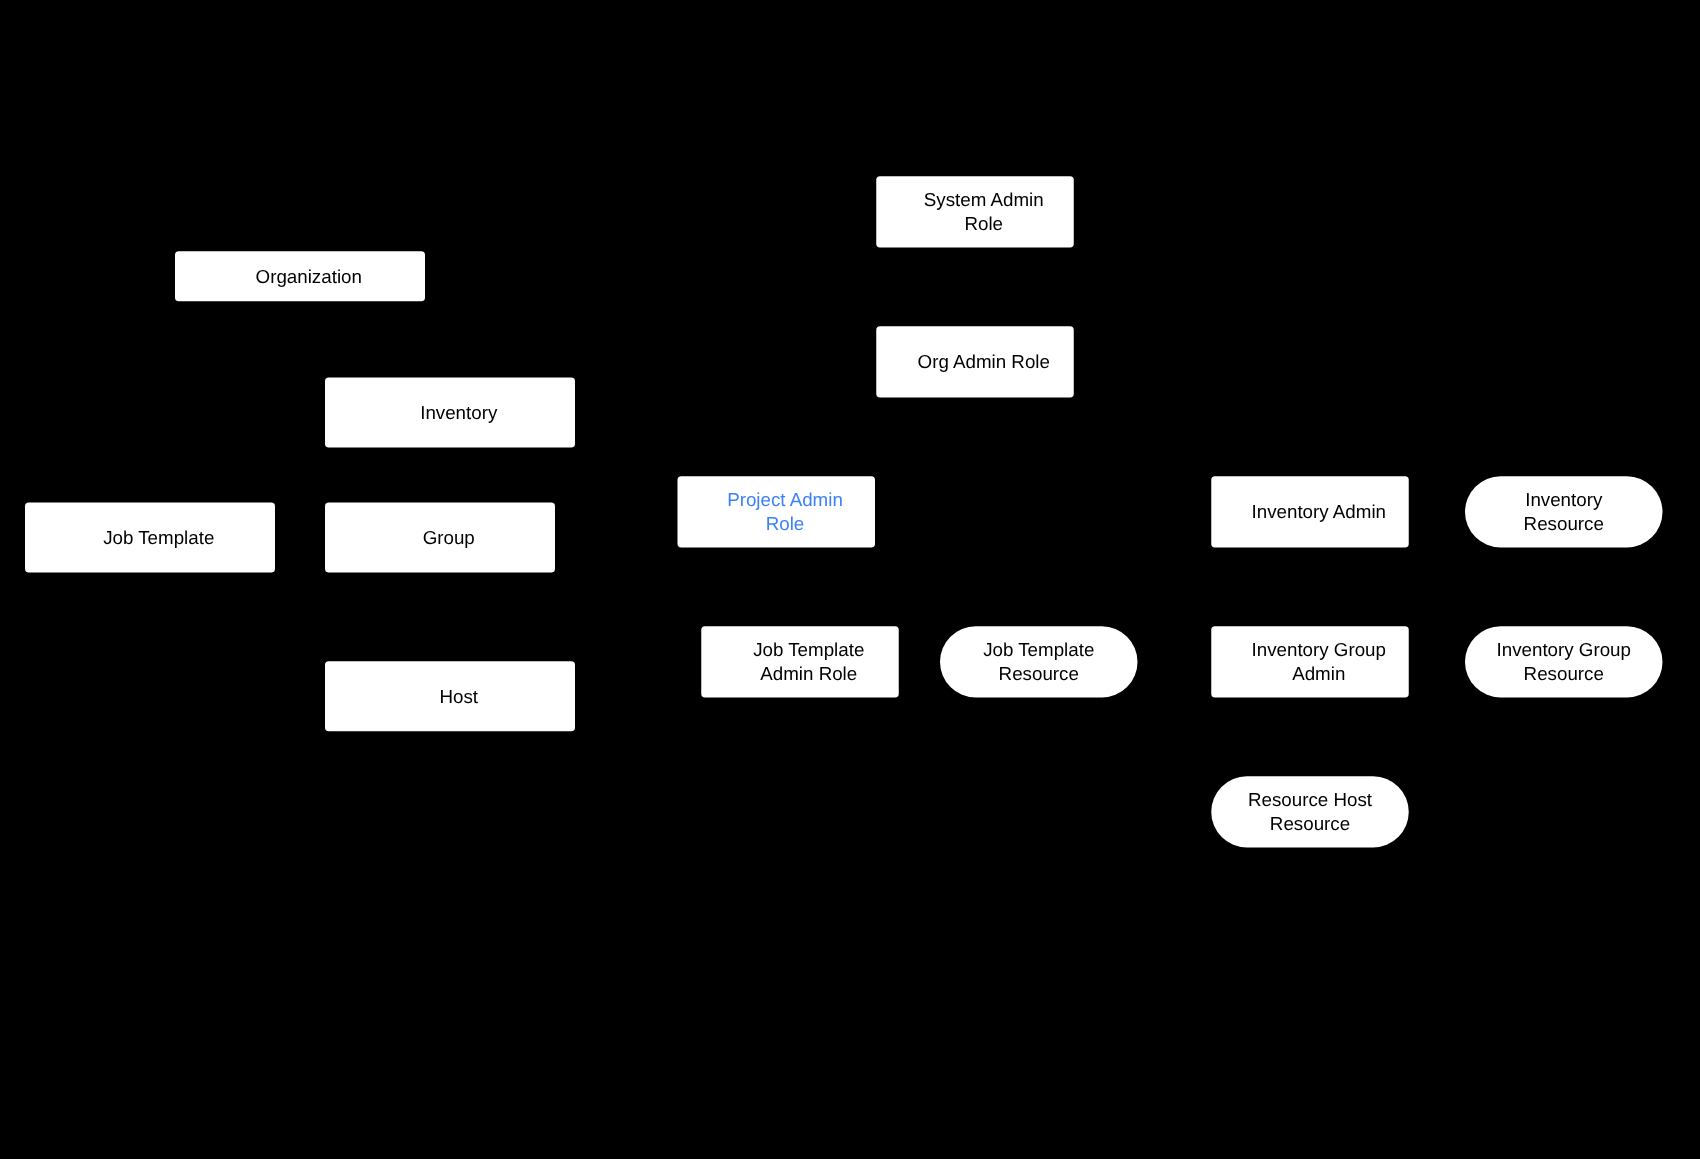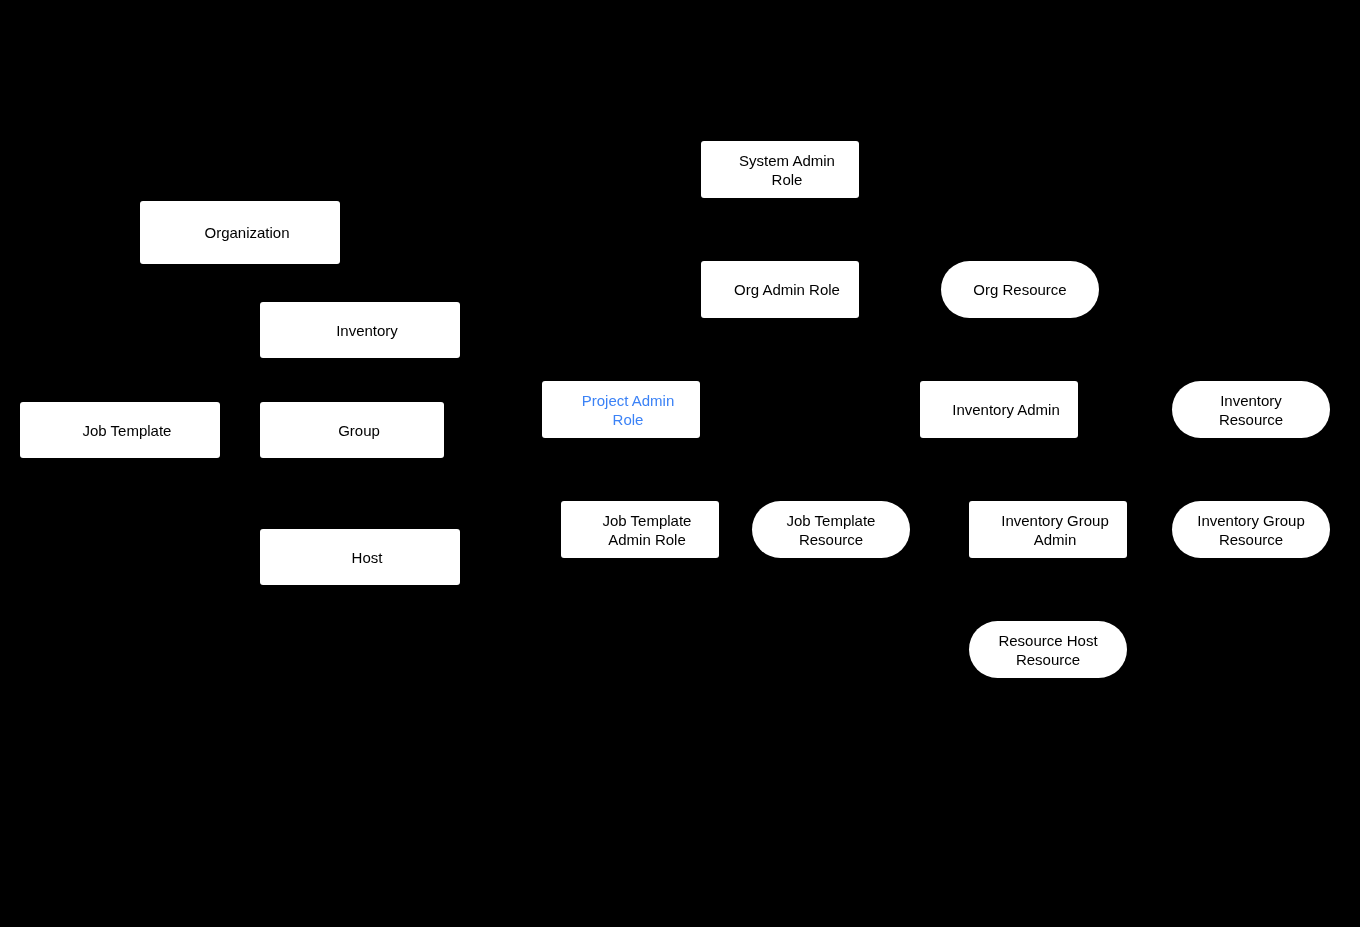--- a/index.html
+++ b/index.html
@@ -40,32 +40,31 @@
     padding-left: 20px;
   }
   .pill {
     border-radius: 999px;
   }
 </style>
 </head>
 <body>
 
 <div id="canvas">
-    <div class="node rect" style="left: 140px; top: 201px; width: 200px; height: 63px; background: rgb(255, 255, 255); color: rgb(0, 0, 0);">Organization</div>
+    <div class="node rect" style="left: 140px; top: 201px; width: 200px; height: 40px; background: rgb(255, 255, 255); color: rgb(0, 0, 0);">Organization</div>
     <div class="node rect" style="left: 260px; top: 302px; width: 200px; height: 56px; background: rgb(255, 255, 255); color: rgb(0, 0, 0);">Inventory</div>
     <div class="node rect" style="left: 20px; top: 402px; width: 200px; height: 56px; background: rgb(255, 255, 255); color: rgb(0, 0, 0);">Job Template</div>
     <div class="node rect" style="left: 260px; top: 402px; width: 184px; height: 56px; background: rgb(255, 255, 255); color: rgb(0, 0, 0);">Group</div>
     <div class="node rect" style="left: 260px; top: 502px; width: 200px; height: 56px; background: rgb(255, 255, 255); color: rgb(0, 0, 0); margin-top: 27px;">Host</div>
     <div class="node rect" style="left: 701px; top: 141px; width: 158px; height: 57px; background: rgb(255, 255, 255); color: rgb(0, 0, 0);">System Admin
 Role</div>
     <div class="node rect" style="left: 701px; top: 261px; width: 158px; height: 57px; background: rgb(255, 255, 255); color: rgb(0, 0, 0);">Org Admin Role</div>
-    <div class="node pill" style="left: 941px; top: 261px; width: 158px; height: 57px; background: rgb(255, 255, 255); color: rgb(0, 0, 0);">Org Resource</div>
     <div class="node rect" style="left: 542px; top: 381px; width: 158px; height: 57px; background: rgb(255, 255, 255); color: #3b82f6;">Project Admin
 Role</div>
-    <div class="node rect" style="left: 920px; top: 381px; width: 158px; height: 57px; background: rgb(255, 255, 255); color: rgb(0, 0, 0);">Inventory Admin</div>
+    <div class="node rect" style="left: 969px; top: 381px; width: 158px; height: 57px; background: rgb(255, 255, 255); color: rgb(0, 0, 0);">Inventory Admin</div>
     <div class="node pill" style="left: 1172px; top: 381px; width: 158px; height: 57px; background: rgb(255, 255, 255); color: rgb(0, 0, 0);">Inventory
 Resource</div>
     <div class="node rect" style="left: 561px; top: 501px; width: 158px; height: 57px; background: rgb(255, 255, 255); color: rgb(0, 0, 0);">Job Template
 Admin Role</div>
     <div class="node pill" style="left: 752px; top: 501px; width: 158px; height: 57px; background: rgb(255, 255, 255); color: rgb(0, 0, 0);">Job Template
 Resource</div>
     <div class="node rect" style="left: 969px; top: 501px; width: 158px; height: 57px; background: rgb(255, 255, 255); color: rgb(0, 0, 0);">Inventory Group
 Admin</div>
     <div class="node pill" style="left: 1172px; top: 501px; width: 158px; height: 57px; background: rgb(255, 255, 255); color: rgb(0, 0, 0);">Inventory Group
 Resource</div>

